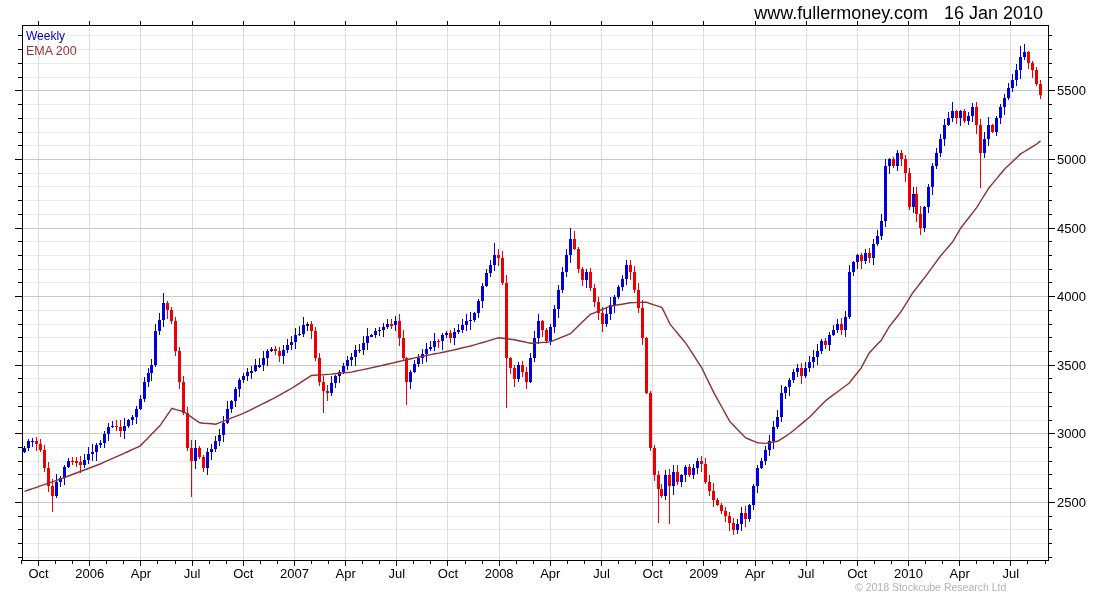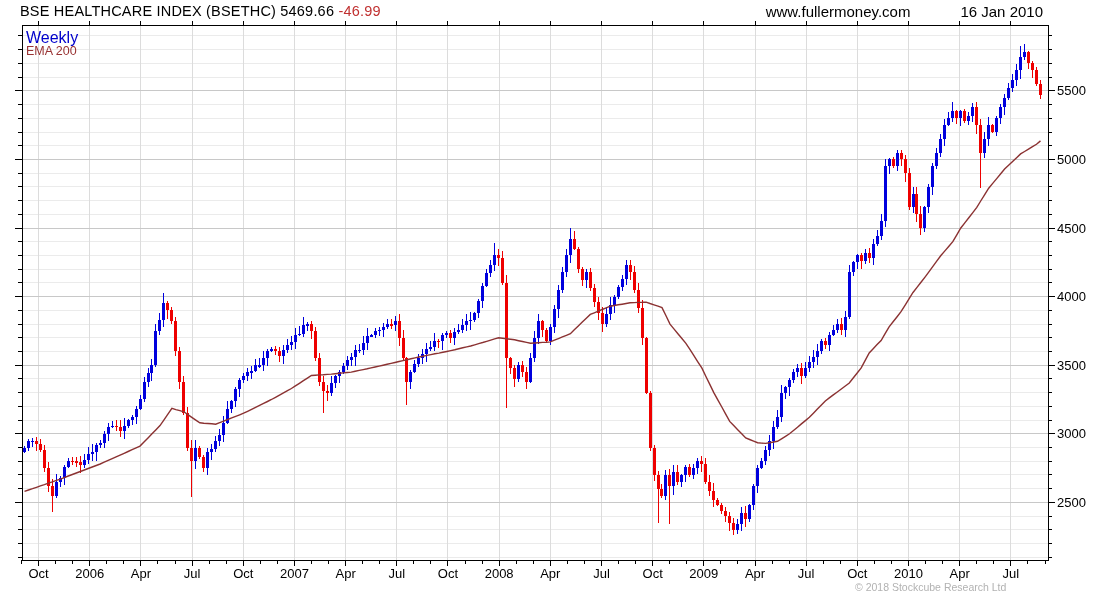--- a/index.html
+++ b/index.html
@@ -1,33 +1,31 @@
 <!DOCTYPE html>
 <html><head>
 <meta charset="utf-8">
 <style>
   html,body{margin:0;padding:0;background:#fff;}
   .stage{position:relative;width:1100px;height:600px;background:#ffffff;
          font-family:"Liberation Sans",sans-serif;overflow:hidden;}
   .hdr-title{position:absolute;left:20px;top:3px;font-size:14.5px;color:#000;white-space:nowrap;letter-spacing:.2px;}
   .hdr-change{color:#c03030;}
-  .hdr-right{position:absolute;top:3px;right:57px;display:flex;gap:50px;font-size:15px;color:#000;white-space:nowrap;}
-  .legend1{position:absolute;left:26px;top:29px;font-size:16px;color:#0000cc;}
+  .hdr-right{position:absolute;top:3px;right:57px;display:flex;gap:16px;font-size:18px;color:#000;white-space:nowrap;}
+  .legend1{position:absolute;left:26px;top:29px;font-size:12px;color:#0000cc;}
   .legend2{position:absolute;left:26px;top:44px;font-size:12.5px;color:#993333;}
   .copyright{position:absolute;left:855px;top:581px;font-size:10.5px;color:#b2b2b2;white-space:nowrap;}
   svg{position:absolute;left:0;top:0;}
   text{font-family:"Liberation Sans",sans-serif;}
 </style>
 </head>
 <body>
 
 <div class="stage">
 
-  <div class="hdr-title"><span>BSE HEALTHCARE INDEX (BSETHC) 5469.66</span>
-    <span class="hdr-change">-46.99</span></div>
 
   <div class="hdr-right">
     <span>www.fullermoney.com</span>
     <span>16 Jan 2010</span>
   </div>
 
   <svg id="chart" width="1100" height="600">
       <g stroke="#ebebeb" shape-rendering="crispEdges">
         <line x1="22" x2="1048" y1="557" y2="557" stroke-width="1"></line>
         <line x1="22" x2="1048" y1="543" y2="543" stroke-width="1"></line>

